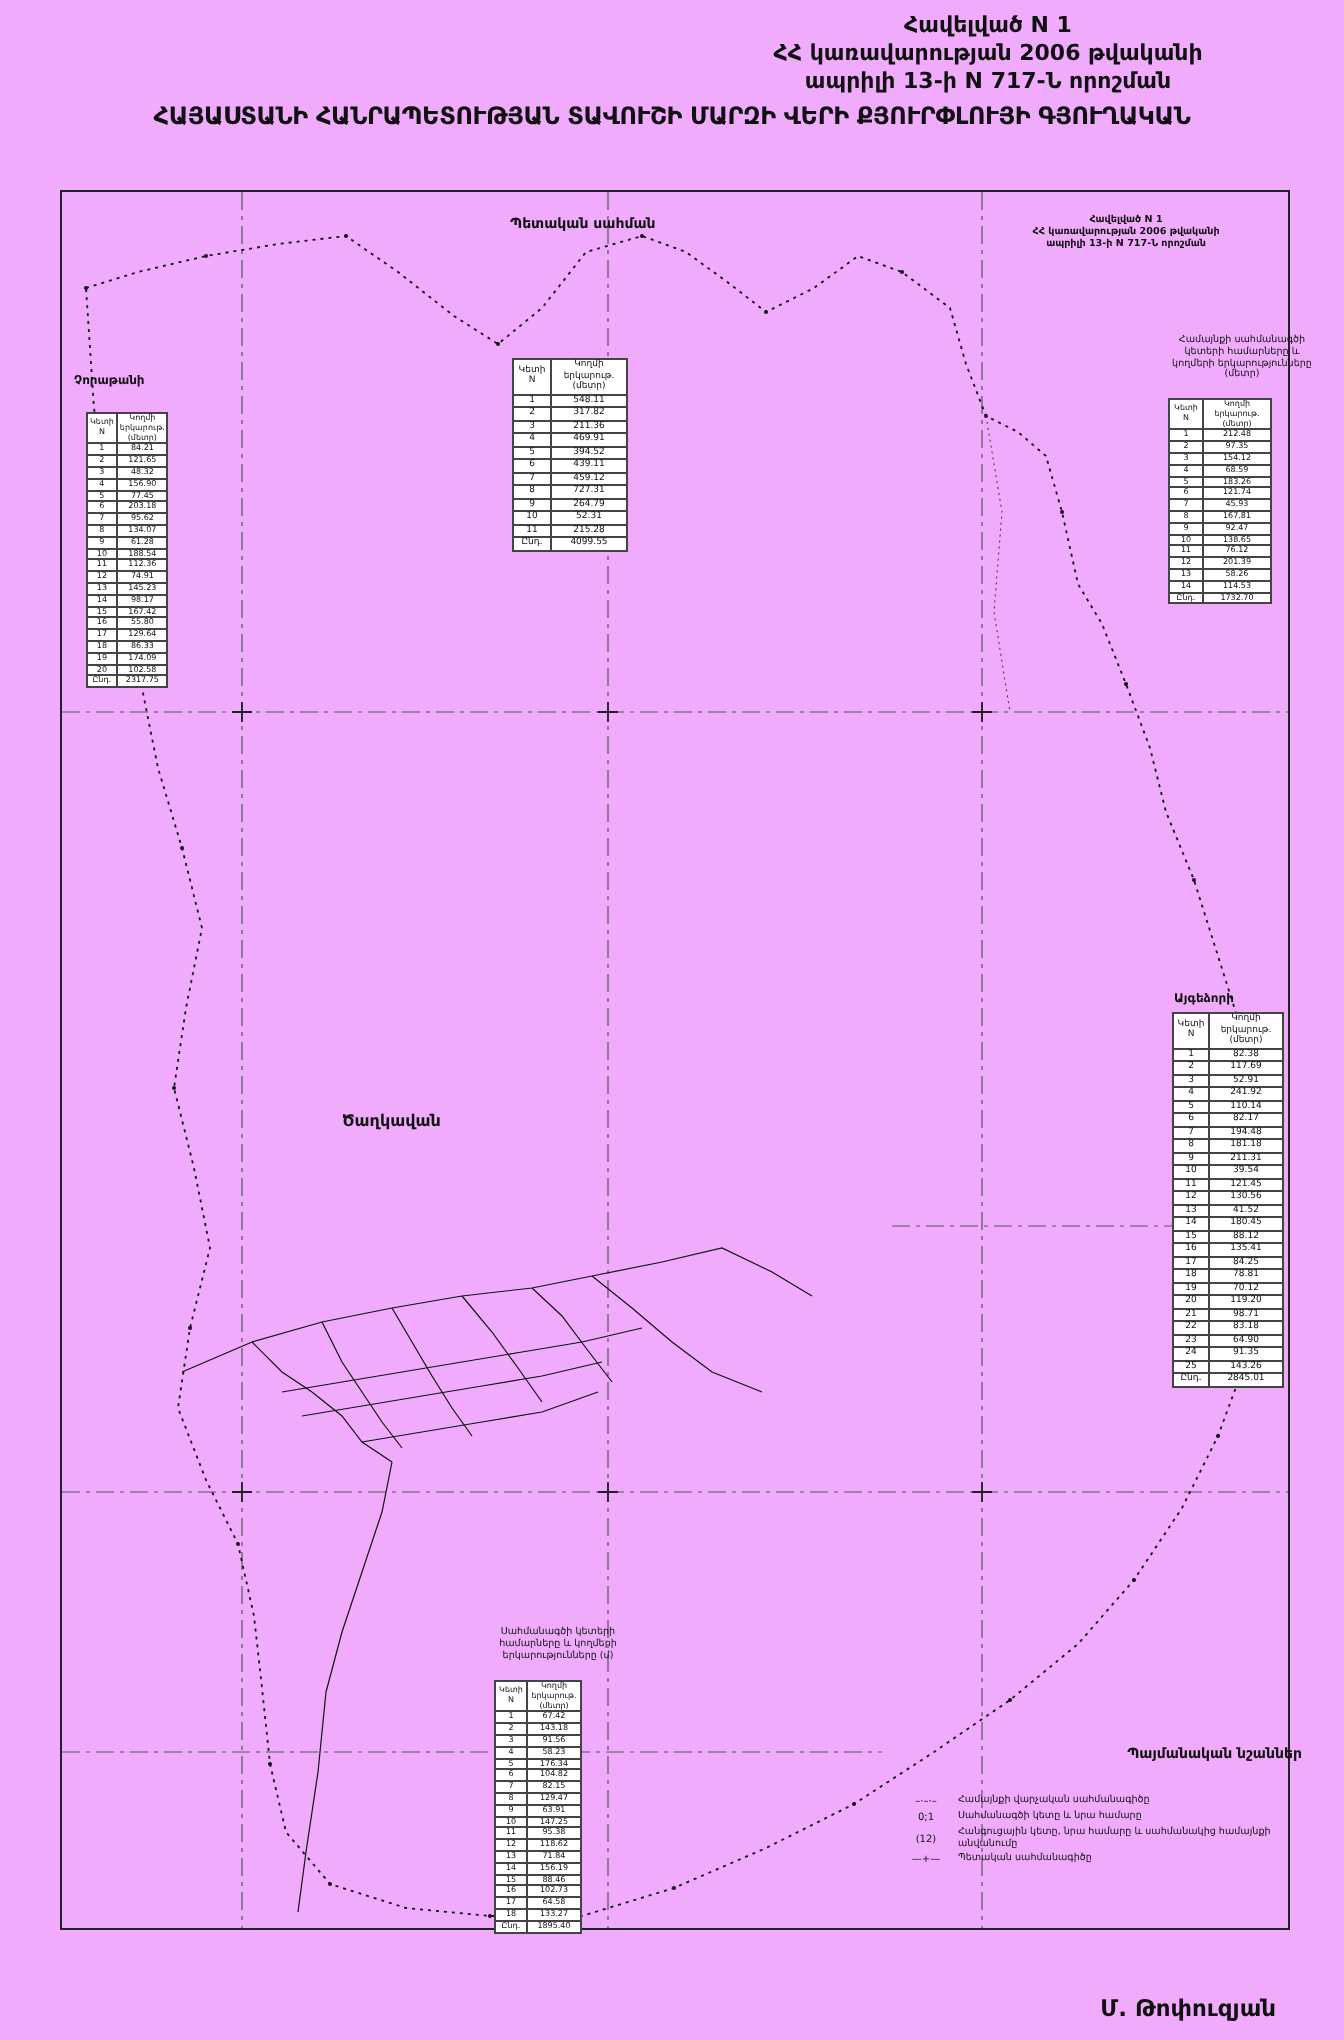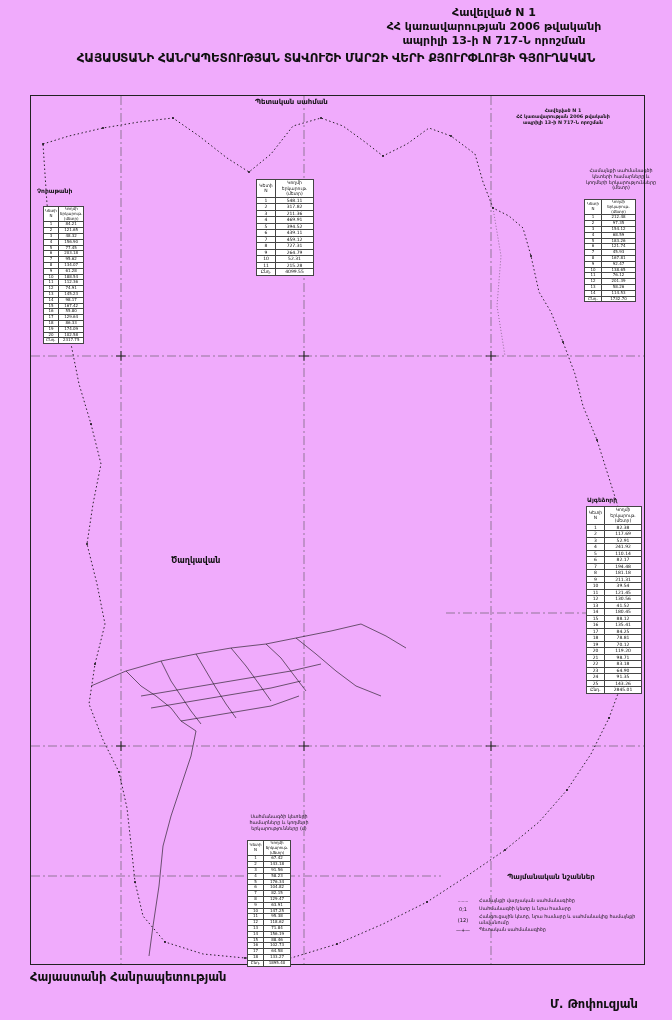--- a/index.html
+++ b/index.html
@@ -14,21 +14,21 @@
   #mapsvg{position:absolute;top:0;left:0;}
   
   table.tbl{border-collapse:collapse;background:#fff;}
   table.tbl th,table.tbl td{border:1px solid #444;font-size:4.5px;line-height:5.5px;padding:0 1px;
         text-align:center;font-weight:normal;color:#111;}
   table.tiny th,table.tiny td{font-size:4px;line-height:4.8px;}
   .cap{font-size:4.8px;line-height:5.8px;text-align:center;}
   .maplabel{font-size:7px;font-weight:bold;color:#111;white-space:nowrap;}
   
   #legend{border:0;width:200px;}
-  #legend .lg-title{font-size:7px;font-weight:bold;text-align:center;margin-bottom:17px;}
+  #legend .lg-title{font-size:7px;font-weight:bold;text-align:right;margin-bottom:17px;}
   .lg-row{display:flex;align-items:center;margin:2px 0;}
   .lg-sym{width:24px;font-size:5px;text-align:center;flex:none;border-bottom:0;}
   .lg-lab{font-size:4.8px;line-height:5.5px;margin-left:4px;}
   
   #footL{left:30px;top:970px;font-size:11.5px;font-weight:bold;line-height:15px;}
   #sign{right:34px;top:997px;font-size:11.5px;font-weight:bold;}
 </style>
 </head>
 <body>
 
@@ -114,21 +114,21 @@
 
       <polyline points="462,112 470,160 466,210 474,260" fill="none" stroke="#333" stroke-width="0.5" stroke-dasharray="1 2"></polyline>
     </svg>
 
     <div class="abs cap" style="top:12px;right:6px;width:150px;font-weight:bold;">
       <div>Հավելված N 1</div>
       <div>ՀՀ կառավարության 2006 թվականի</div>
       <div>ապրիլի 13-ի N 717-Ն որոշման</div>
     </div>
 
-    <div class="abs maplabel" style="top:2px;left:224px;">Պետական սահման</div>
+    <div class="abs maplabel" style="top:12px;left:224px;">Պետական սահման</div>
     <div class="abs maplabel" style="top:460px;left:140px;font-size:8px;">Ծաղկավան</div>
     <div class="abs maplabel" style="top:91px;left:6px;font-size:6px;">Չորաթանի</div>
     <div class="abs maplabel" style="top:400px;left:556px;font-size:6px;">Այգեձորի</div>
 
     <table class="tbl abs" style="top:83px;left:225px;width:58px;">
       <thead>
           <tr>
         <th style="width:16px;">Կետի N</th>
         <th>Կողմի երկարութ. (մետր)</th>
       </tr>
@@ -580,17 +580,16 @@
       </div>
       <div class="lg-row">
         <span class="lg-sym">—+—</span>
         <span class="lg-lab">Պետական սահմանագիծը</span>
       </div>
     </div>
 
   </div>
 
   <div class="abs" id="footL">
-    <div>Հայաստանի Հանրապետության</div>
   </div>
   <div class="abs" id="sign">Մ. Թոփուզյան</div>
 
 </div>
 
 </body></html>

